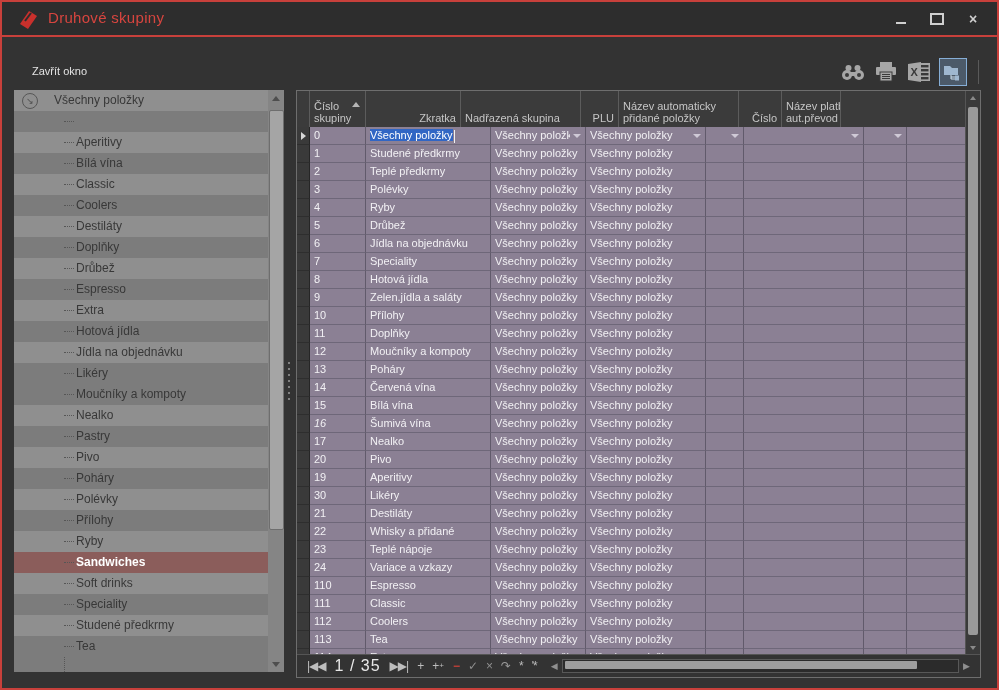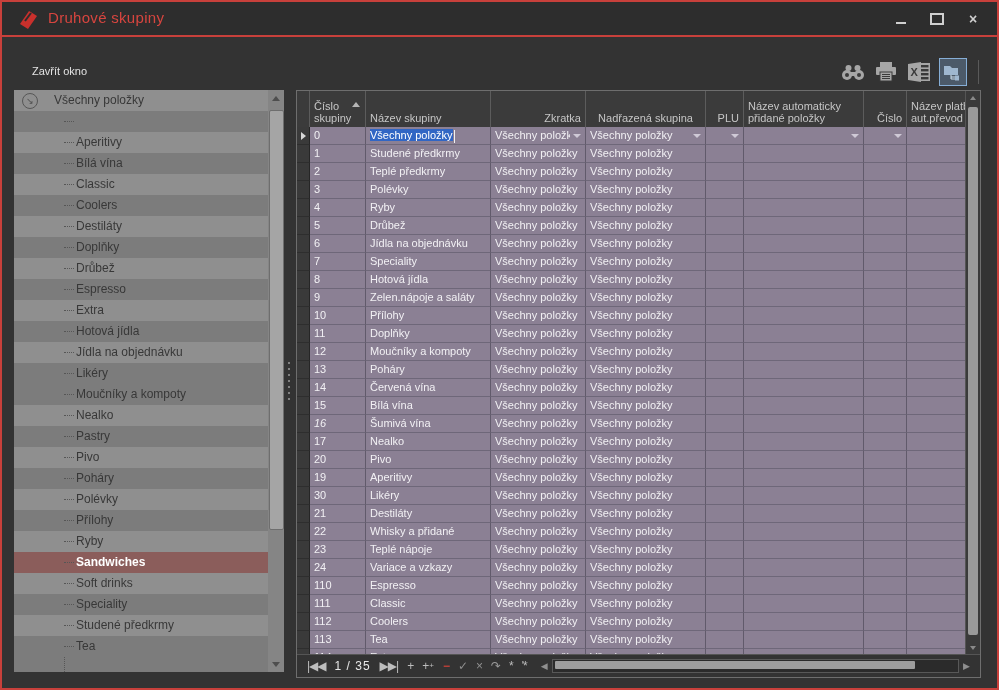--- a/index.html
+++ b/index.html
@@ -71,21 +71,21 @@
   .gvs-btn{position:absolute;left:0;width:14px;height:14px;display:flex;align-items:center;justify-content:center;}
   .gvs-thumb{position:absolute;left:2px;width:10px;background:#9a9a9a;border-radius:2px;}
   .tri-up-l{width:0;height:0;border-left:3px solid transparent;border-right:3px solid transparent;border-bottom:4px solid #8a8a8a;}
   .tri-down-l{width:0;height:0;border-left:3px solid transparent;border-right:3px solid transparent;border-top:4px solid #8a8a8a;}
   
   .navbar{position:absolute;left:0;bottom:0;width:683px;height:22px;background:#333;
     border-top:1px solid #555;display:flex;align-items:center;font-size:12px;}
   .nav-icons{display:flex;align-items:center;gap:9px;padding-left:10px;color:#bdbdbd;}
   .nav-it{display:flex;align-items:center;line-height:20px;font-size:12px;color:#bdbdbd;letter-spacing:-1px;}
   .nav-it .sub{font-size:8px;margin-left:1px;letter-spacing:0;}
-  .nav-pos{color:#e8e8e8;letter-spacing:1px;font-size:12px;}
+  .nav-pos{color:#e8e8e8;letter-spacing:1px;font-size:16px;}
   .hscroll{flex:1 1 auto;display:flex;align-items:center;margin:0 10px 0 14px;gap:4px;}
   .hs-arrow{color:#8f8f8f;font-size:9px;}
   .hs-track{flex:1 1 auto;height:12px;background:#2b2b2b;border:1px solid #585858;position:relative;}
   .hs-thumb{position:absolute;left:2px;top:1px;height:8px;width:89%;background:#9e9e9e;border-radius:1px;}
 </style>
 </head>
 <body>
 
 <div class="window">
 
@@ -196,27 +196,24 @@
   <div class="splitter"></div>
 
   <div class="grid">
     <div class="ghead" id="grid-head">
         <div class="hcell ind" style="width: 13px;"></div>
         <div class="hcell" style="width: 56px;">
           <span>Číslo</span>
           <span>skupiny</span>
           <div class="sort-arrow"></div>
         </div>
-        <div class="hcell" style="width: 125px;">
-          <span>Název skupiny</span>
-        </div>
         <div class="hcell right" style="width: 95px;">
           <span>Zkratka</span>
         </div>
-        <div class="hcell" style="width: 120px; text-align: center;">
+        <div class="hcell" style="width: 120px;">
           <span>Nadřazená skupina</span>
         </div>
         <div class="hcell right" style="width: 38px; justify-content: flex-end;">
           <span>PLU</span>
         </div>
         <div class="hcell" style="width: 120px;">
           <span>Název automaticky</span>
           <span>přidané položky</span>
         </div>
         <div class="hcell right" style="width: 43px;">
@@ -477,21 +474,21 @@
           <div class="gcell" style="width: 59px; flex: 0 0 59px;">
             <span class="cell-text"></span>
           </div>
         </div>
         <div class="grow">
           <div class="gcell ind" style="width: 13px; flex: 0 0 13px;"></div>
           <div class="gcell right" style="width: 56px; flex: 0 0 56px;">
             <span class="cell-text">9</span>
           </div>
           <div class="gcell" style="width: 125px; flex: 0 0 125px;">
-            <span class="cell-text">Zelen.nápoje a saláty</span>
+            <span class="cell-text">Zelen.jídla a saláty</span>
           </div>
           <div class="gcell" style="width: 95px; flex: 0 0 95px;">
             <span class="cell-text">Všechny položky</span>
           </div>
           <div class="gcell" style="width: 120px; flex: 0 0 120px;">
             <span class="cell-text">Všechny položky</span>
           </div>
           <div class="gcell right" style="width: 38px; flex: 0 0 38px;">
             <span class="cell-text"></span>
           </div>

